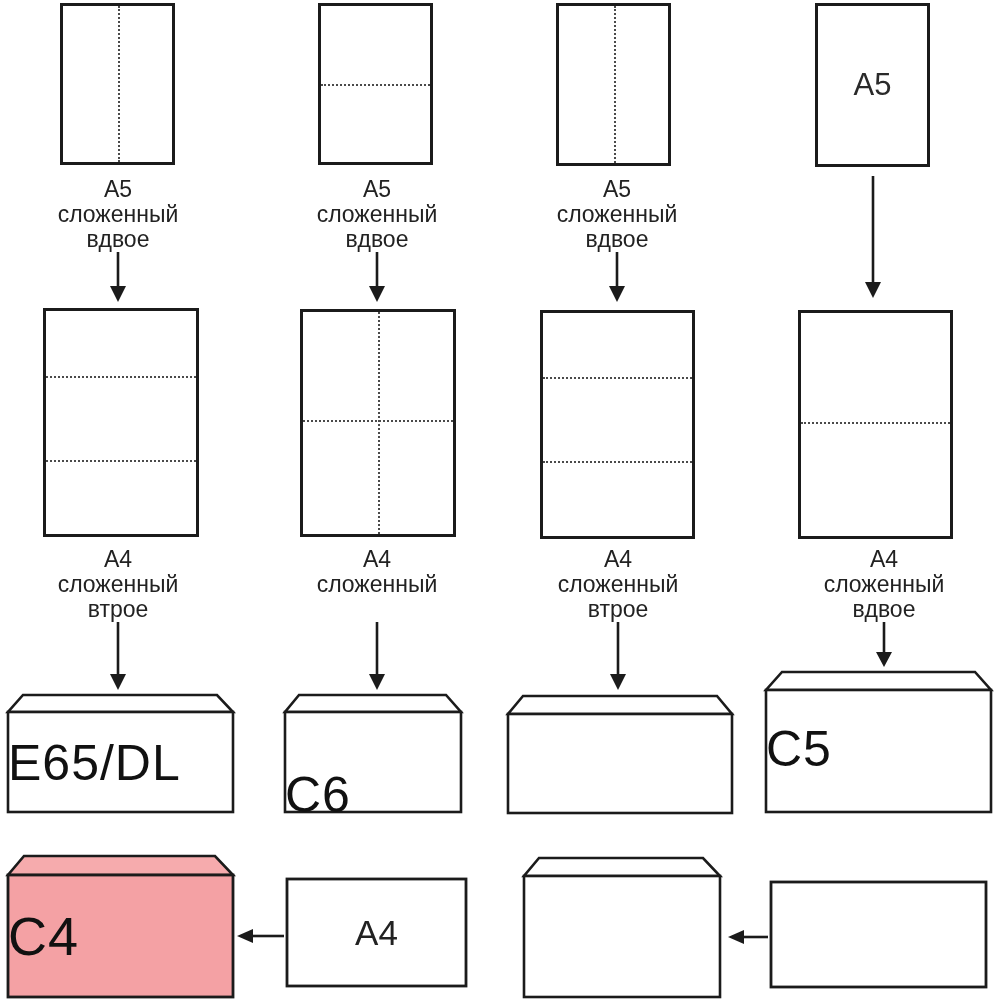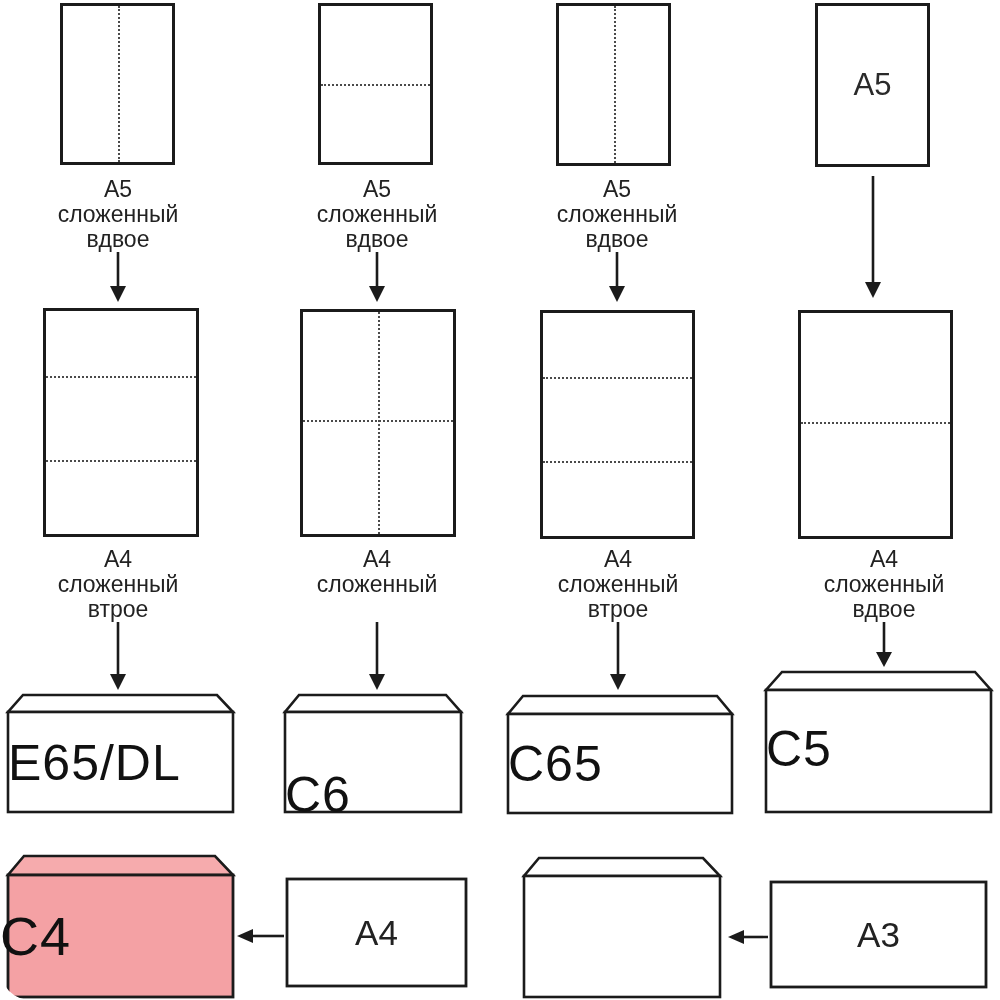--- a/index.html
+++ b/index.html
@@ -1,20 +1,19 @@
 <!DOCTYPE html>
 <html><head>
 <meta charset="utf-8">
 <style>
   html,body{margin:0;padding:0;background:#ffffff;}
   .canvas{
     position:relative;width:1000px;height:1000px;background:#ffffff;
     font-family:"Liberation Sans","DejaVu Sans",sans-serif;color:#1f1f1f;
     overflow:hidden;
-    border-radius:31px;
   }
   .shapes{position:absolute;left:0;top:0;width:1000px;height:1000px;}
   .sheet{
     position:absolute;box-sizing:border-box;background:#ffffff;
     border:3px solid #1b1b1b;
   }
   .fold-v{position:absolute;top:0;bottom:0;border-left:2px dotted #4a4a4a;}
   .fold-h{position:absolute;left:0;right:0;border-top:2px dotted #4a4a4a;}
   .caption{
     position:absolute;width:200px;text-align:center;
@@ -180,20 +179,18 @@
     <span>втрое</span>
   </div>
   <div class="caption" style="left:784px;top:547px">
     <span>A4</span>
     <span>сложенный</span>
     <span>вдвое</span>
   </div>
 
   <div class="env-label" style="left:8px;top:737px;width:225px">E65/DL</div>
   <div class="env-label" style="left:285px;top:769px;width:168px">C6</div>
-  <div class="env-label" style="left:508px;top:738px;width:224px">C65</div>
   <div class="env-label" style="left:766px;top:723px;width:198px">C5</div>
-  <div class="env-label big" style="left:0;top:908px;width:250px">C4</div>
+  <div class="env-label big" style="left:8px;top:908px;width:250px">C4</div>
 
   <div class="src-label" style="left:287px;top:915px;width:179px">A4</div>
-  <div class="src-label" style="left:771px;top:917px;width:215px">A3</div>
 
 </div>
 
 </body></html>

